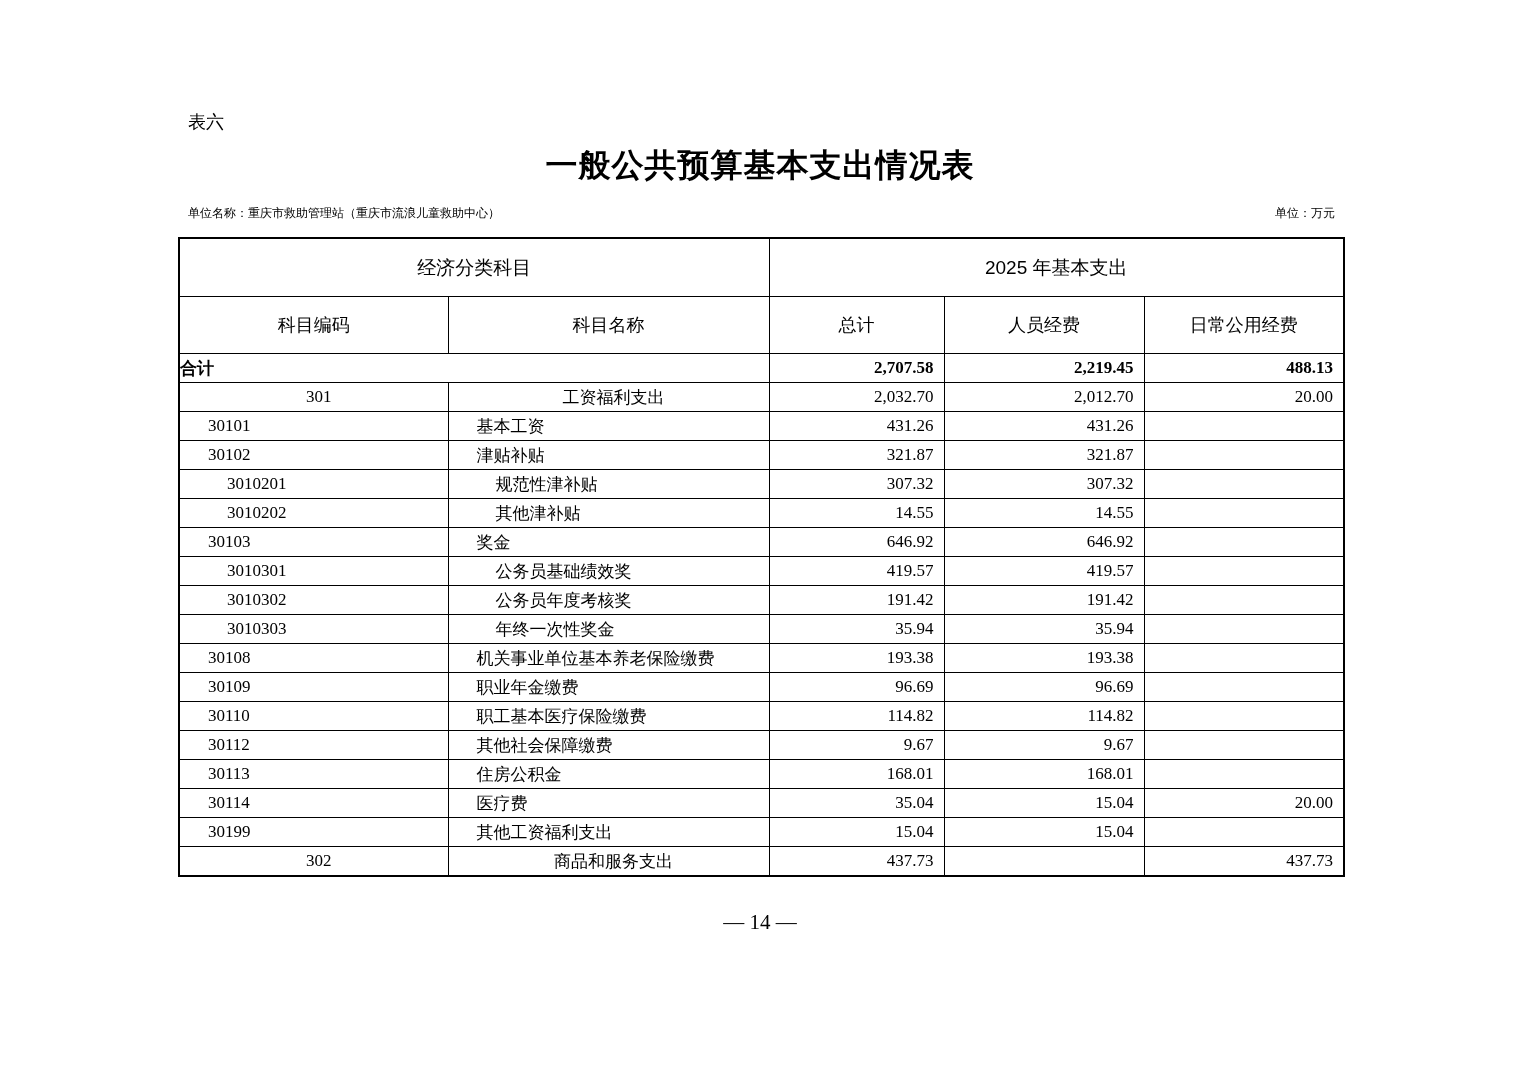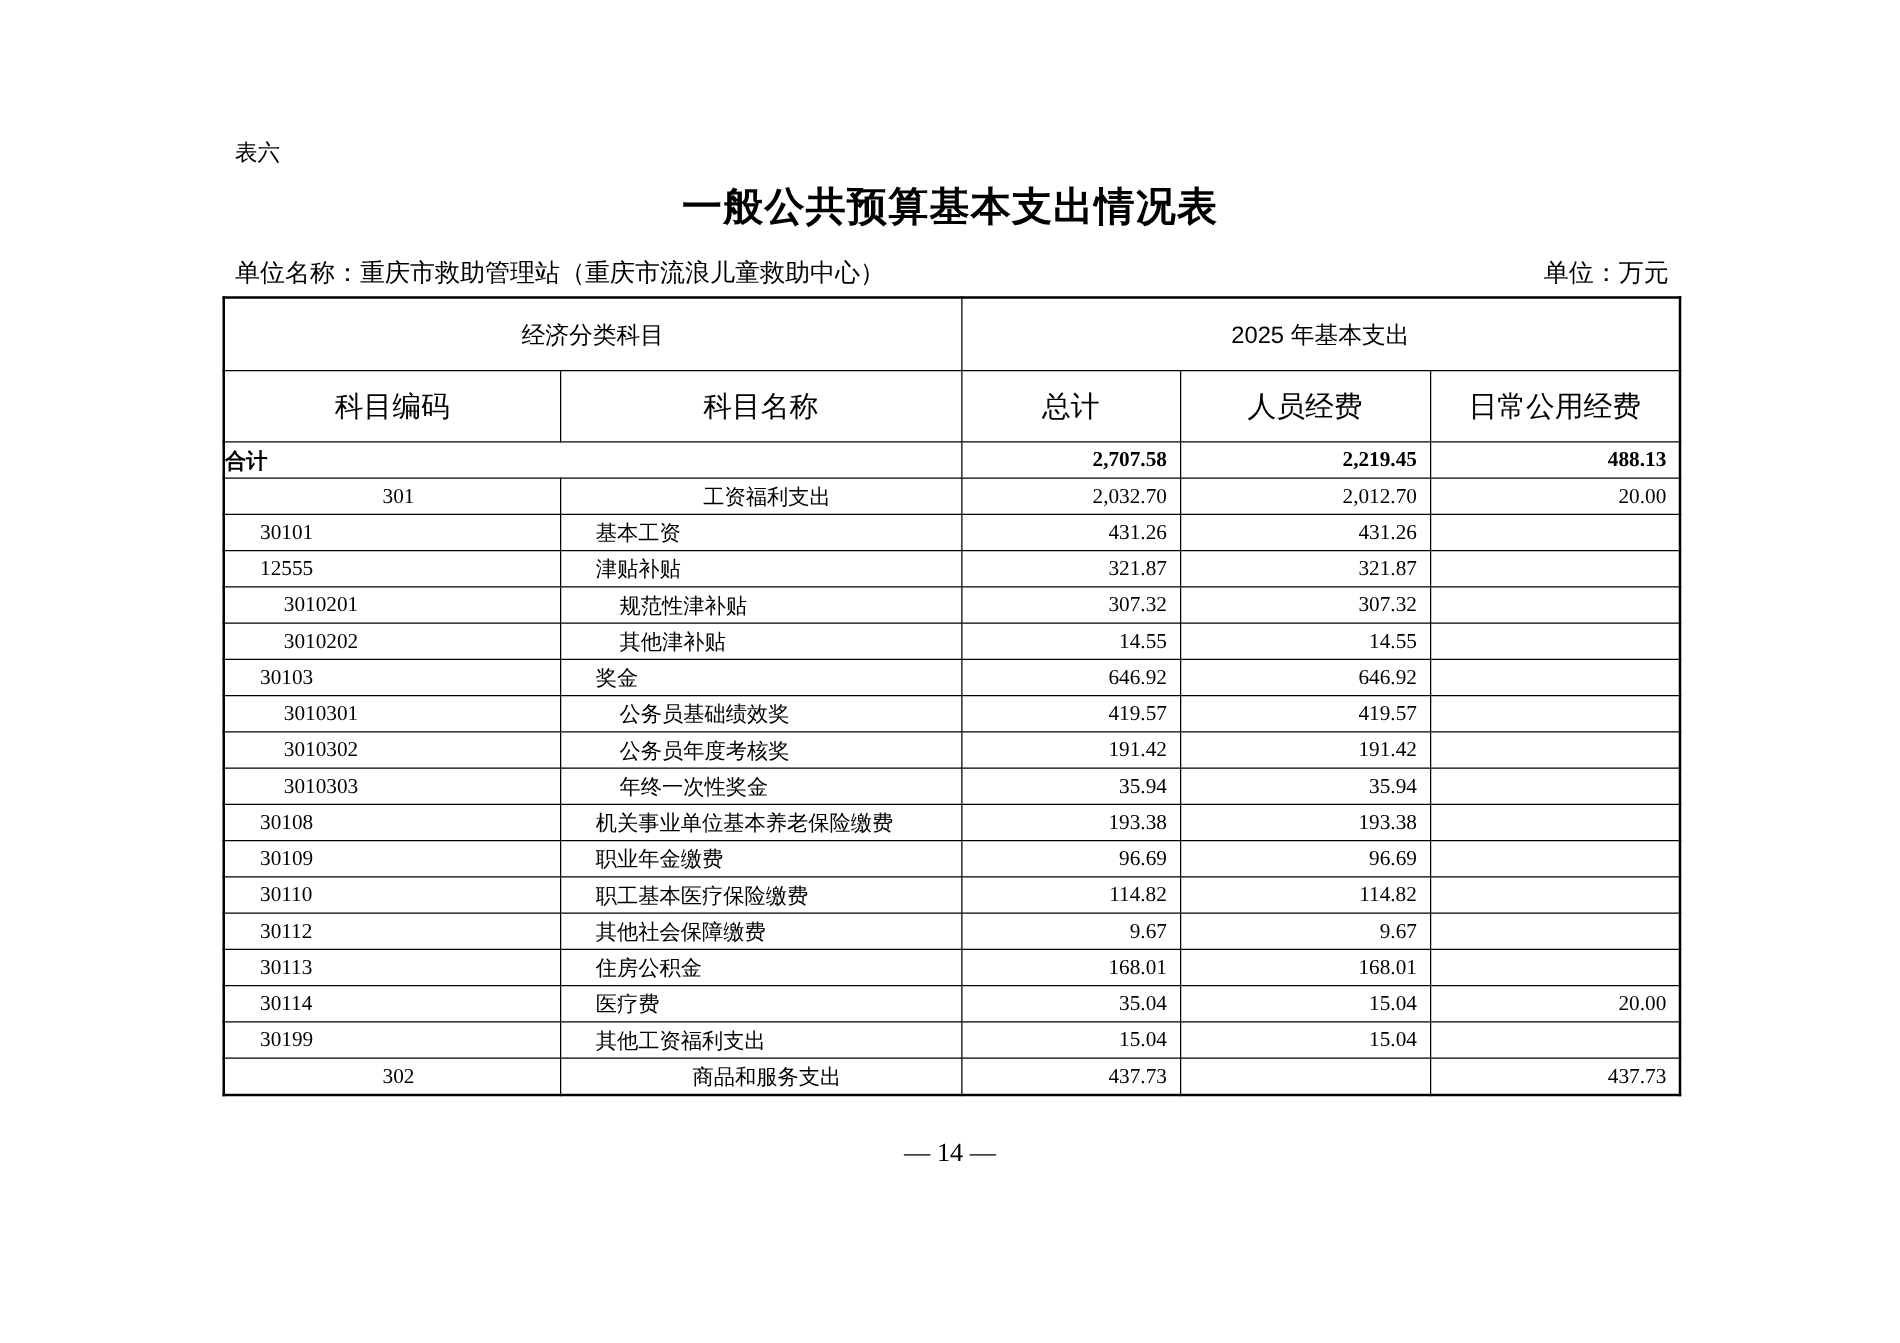--- a/index.html
+++ b/index.html
@@ -16,42 +16,42 @@
   }
   .title {
     position: absolute; left: 0; top: 144px; width: 100%;
     margin: 0; text-align: center;
     font-size: 32px; font-weight: bold; letter-spacing: 1px;
     font-family: "Liberation Serif", "DejaVu Serif", serif;
   }
   .meta {
     position: absolute; left: 178px; top: 205px; width: 1165px;
     display: flex; justify-content: space-between; align-items: flex-end;
-    font-size: 20px;
+    font-size: 12px;
   }
   .meta .left { padding-left: 10px; }
   .meta .right { padding-right: 8px; }
 
   .budget-table {
     position: absolute; left: 178px; top: 237px; width: 1165px;
     border-collapse: collapse; table-layout: fixed;
     border: 2px solid #000;
   }
   .budget-table th, .budget-table td {
     border: 1px solid #000;
     overflow: hidden; white-space: nowrap;
     vertical-align: middle;
     padding: 0;
   }
   .budget-table thead th {
     font-family: "Liberation Sans", "DejaVu Sans", sans-serif;
     font-weight: normal; text-align: center;
   }
   .budget-table thead .group-row th { height: 57px; font-size: 19px; }
-  .budget-table thead .sub-row th { height: 56px; font-size: 23px; }
+  .budget-table thead .sub-row th { height: 56px; font-size: 18px; }
   .budget-table tbody td { height: 28px; font-size: 17px; }
   td.txt { text-align: left; }
   td.lv1 { padding-left: 10px; text-align: center; }
   td.lv2 { padding-left: 28px; }
   td.lv3 { padding-left: 47px; }
   td.num { text-align: right; padding-right: 10px; }
   .total-row td { font-weight: bold; }
   .total-row td.total-label {
     text-align: left;
     font-family: Liberation Serif, serif;
@@ -112,21 +112,21 @@
           <td class="num">20.00</td>
         </tr>
         <tr>
           <td class="txt lv2">30101</td>
           <td class="txt lv2">基本工资</td>
           <td class="num">431.26</td>
           <td class="num">431.26</td>
           <td class="num"></td>
         </tr>
         <tr>
-          <td class="txt lv2">12555</td>
+          <td class="txt lv2">30102</td>
           <td class="txt lv2">津贴补贴</td>
           <td class="num">321.87</td>
           <td class="num">321.87</td>
           <td class="num"></td>
         </tr>
         <tr>
           <td class="txt lv3">3010201</td>
           <td class="txt lv3">规范性津补贴</td>
           <td class="num">307.32</td>
           <td class="num">307.32</td>

